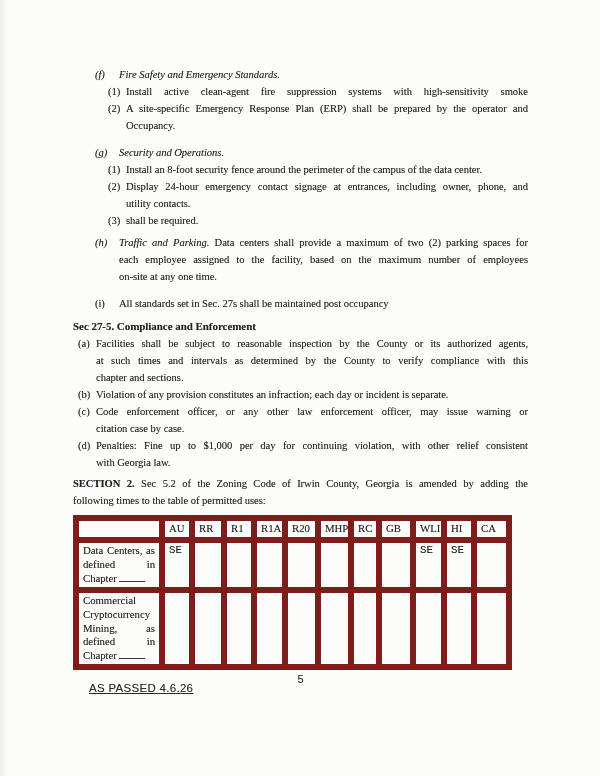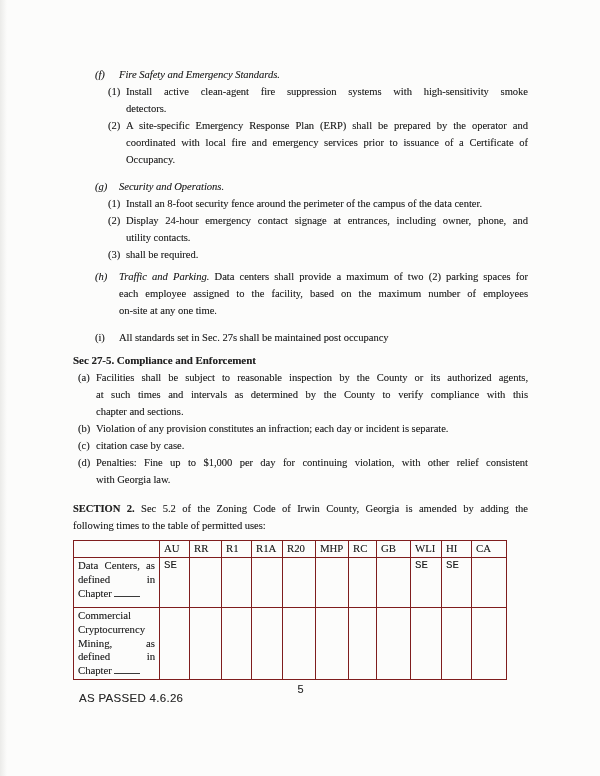--- a/index.html
+++ b/index.html
@@ -28,65 +28,63 @@
   .lvl-num>.marker{flex:0 0 18px;}
   .lvl-enf{margin-left:5px;}
   .lvl-enf>.marker{flex:0 0 18px;}
   .ital{font-style:italic;}
   .bold{font-weight:bold;}
   .grp-f{margin-bottom:10px;}
   .grp-g{margin-bottom:5px;}
   .grp-h{margin-bottom:10px;}
   .grp-i{margin-bottom:6px;}
   .sec-heading{font-weight:bold;font-size:11px;margin:0 0 0 0;}
-  .section2{margin-top:12px;}
+  .section2{margin-top:4px;}
   
   table.uses{border-collapse:collapse;table-layout:fixed;width:433px;
     margin-top:6px;font-size:10.8px;line-height:13.8px;letter-spacing:-0.05px;}
-  table.uses td,table.uses th{border:1px solid #7f1d1d;vertical-align:top;
+  table.uses td,table.uses th{border:6px solid #7f1d1d;vertical-align:top;
     padding:1px 3px;font-weight:normal;overflow:hidden;}
   table.uses th{text-align:left;padding-left:4px;height:14px;}
   table.uses td.lbl{text-align:justify;padding:1px 4px;}
   table.uses td.val{padding-left:4px;font-family:Liberation Mono, monospace;}
   tr.r1{height:50px;}
   tr.r2{height:67px;}
   .blank{display:inline-block;width:26px;height:9px;border-bottom:1px solid #3a3a3a;margin-left:2px;}
   
   .footer{position:relative;height:30px;margin-top:1px;}
   .page-num{position:absolute;left:0;right:0;top:0;text-align:center;
     font-family:"Liberation Sans","DejaVu Sans",sans-serif;font-size:11px;color:#2b2b2b;}
-  .stamp{position:absolute;left:6px;top:9px;
+  .stamp{position:absolute;left:16px;top:9px;
     font-family:"Liberation Sans","DejaVu Sans",sans-serif;font-size:11.5px;
-    letter-spacing:0.3px;color:#2b2b2b;}
+    letter-spacing:0.3px;color:#2b2b2b;text-decoration:underline;}
 </style>
 </head>
 <body>
 
 <div class="page">
   <div class="scan-edge"></div>
 
   <div class="content">
 
     <div class="grp-f">
       <div class="li lvl-letter">
         <span class="marker">(f)</span>
         <span class="ital">Fire Safety and Emergency Standards.</span>
       </div>
       <div class="li lvl-num">
         <span class="marker">(1)</span>
         <div class="ptext">
             <div class="ln">Install active clean-agent fire suppression systems with high-sensitivity smoke</div>
-            <div class="ln last">detectors.</div>
           </div>
       </div>
       <div class="li lvl-num">
         <span class="marker">(2)</span>
         <div class="ptext">
             <div class="ln">A site-specific Emergency Response Plan (ERP) shall be prepared by the operator and</div>
-            <div class="ln">coordinated with local fire and emergency services prior to issuance of a Certificate of</div>
             <div class="ln last">Occupancy.</div>
           </div>
       </div>
     </div>
 
     <div class="grp-g">
       <div class="li lvl-letter">
         <span class="marker">(g)</span>
         <span class="ital">Security and Operations.</span>
       </div>
@@ -146,20 +144,21 @@
       </div>
       <div class="li lvl-enf">
         <span class="marker">(b)</span>
         <div class="ptext">
             <div class="ln last">Violation of any provision constitutes an infraction; each day or incident is separate.</div>
           </div>
       </div>
       <div class="li lvl-enf">
         <span class="marker">(c)</span>
         <div class="ptext">
+            <div class="ln">Code enforcement officer, or any other law enforcement officer, may issue warning or</div>
             <div class="ln last">citation case by case.</div>
           </div>
       </div>
       <div class="li lvl-enf">
         <span class="marker">(d)</span>
         <div class="ptext">
             <div class="ln">Penalties: Fine up to $1,000 per day for continuing violation, with other relief consistent</div>
             <div class="ln last">with Georgia law.</div>
           </div>
       </div>

